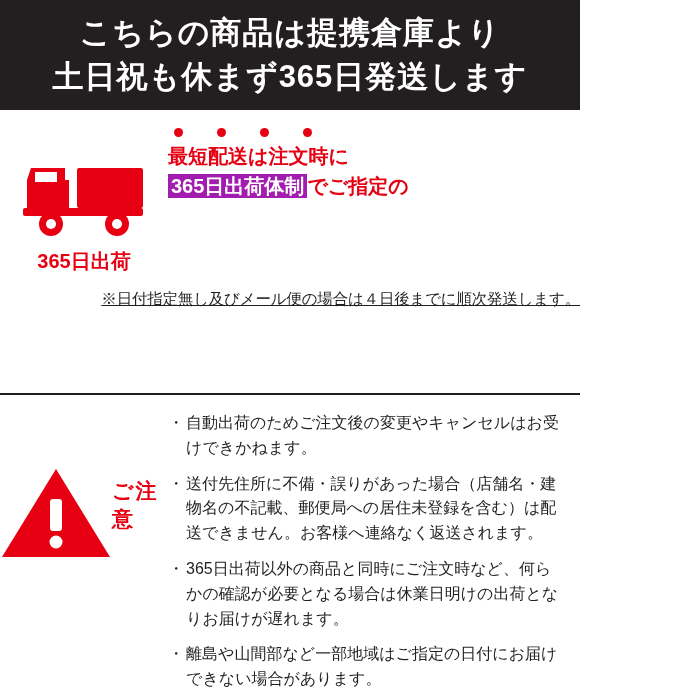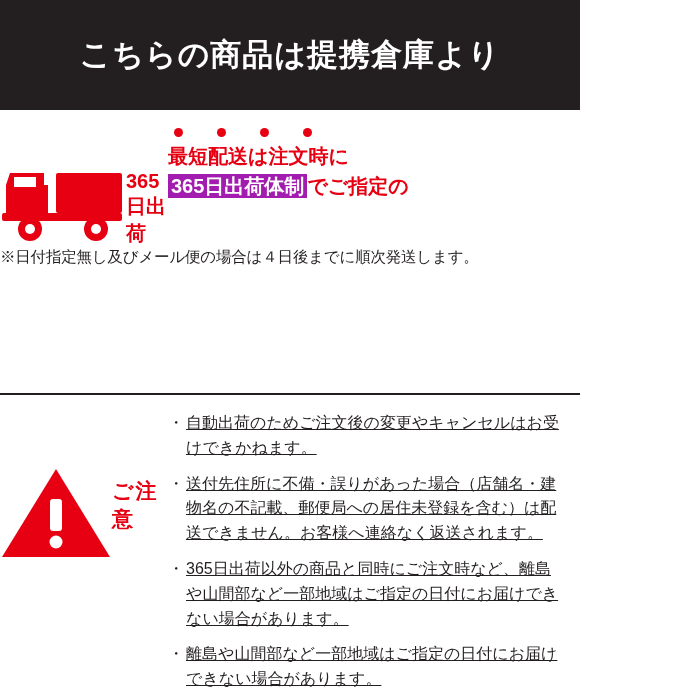--- a/index.html
+++ b/index.html
@@ -53,21 +53,21 @@
   }
   .mid-top {
     display: flex;
     flex-direction: row;
     align-items: flex-start;
   }
   .truck-col {
     width: 168px;
     flex: 0 0 168px;
     display: flex;
-    flex-direction: row;
+    flex-direction: column;
     align-items: center;
     padding-top: 44px;
   }
   .truck-svg {
     display: block;
   }
   .truck-label {
     color: #e60012;
     font-size: 20px;
     font-weight: bold;
@@ -99,22 +99,24 @@
     white-space: nowrap;
   }
   .hl {
     background: #a21caf;
     color: #ffffff;
     padding: 1px 3px;
   }
   .note {
     font-size: 15.5px;
     color: #231f20;
-    text-align: left;
+    text-align: right;
+    margin-top: 14px;
     letter-spacing: -0.2px;
+    text-decoration: underline;
   }
 
   
   .caution {
     flex: 1 1 auto;
     display: flex;
     flex-direction: row;
     align-items: flex-start;
     padding-top: 14px;
   }
@@ -146,30 +148,30 @@
     font-size: 16px;
     color: #231f20;
     line-height: 1.55;
   }
   .bullet {
     flex: 0 0 auto;
     margin-right: 2px;
   }
   .caution-text {
     flex: 1 1 auto;
-    text-decoration: underline;
   }
 </style>
 </head>
 <body>
 
 <div class="banner">
 
   <div class="header">
     <div class="header-line">こちらの商品は提携倉庫より</div>
+    <div class="header-line">土日祝も休まず365日発送します</div>
   </div>
 
   <div class="mid">
     <div class="mid-top">
 
       <div class="truck-col">
         <span>
           <svg class="truck-svg" width="126" height="78" viewBox="0 0 126 78" aria-hidden="true">
             <g fill="#e60012">
 
@@ -226,21 +228,21 @@
       <div class="caution-item">
         <span class="bullet">・</span>
         <span class="caution-text">自動出荷のためご注文後の変更やキャンセルはお受けできかねます。</span>
       </div>
       <div class="caution-item">
         <span class="bullet">・</span>
         <span class="caution-text">送付先住所に不備・誤りがあった場合（店舗名・建物名の不記載、郵便局への居住未登録を含む）は配送できません。お客様へ連絡なく返送されます。</span>
       </div>
       <div class="caution-item">
         <span class="bullet">・</span>
-        <span class="caution-text">365日出荷以外の商品と同時にご注文時など、離島や山間部など一部地域はご指定の日付にお届けできない場合があります。</span>
+        <span class="caution-text">365日出荷以外の商品と同時にご注文時など、何らかの確認が必要となる場合は休業日明けの出荷となりお届けが遅れます。</span>
       </div>
       <div class="caution-item">
         <span class="bullet">・</span>
         <span class="caution-text">離島や山間部など一部地域はご指定の日付にお届けできない場合があります。</span>
       </div>
     </div>
   </div>
 
 </div>
 

